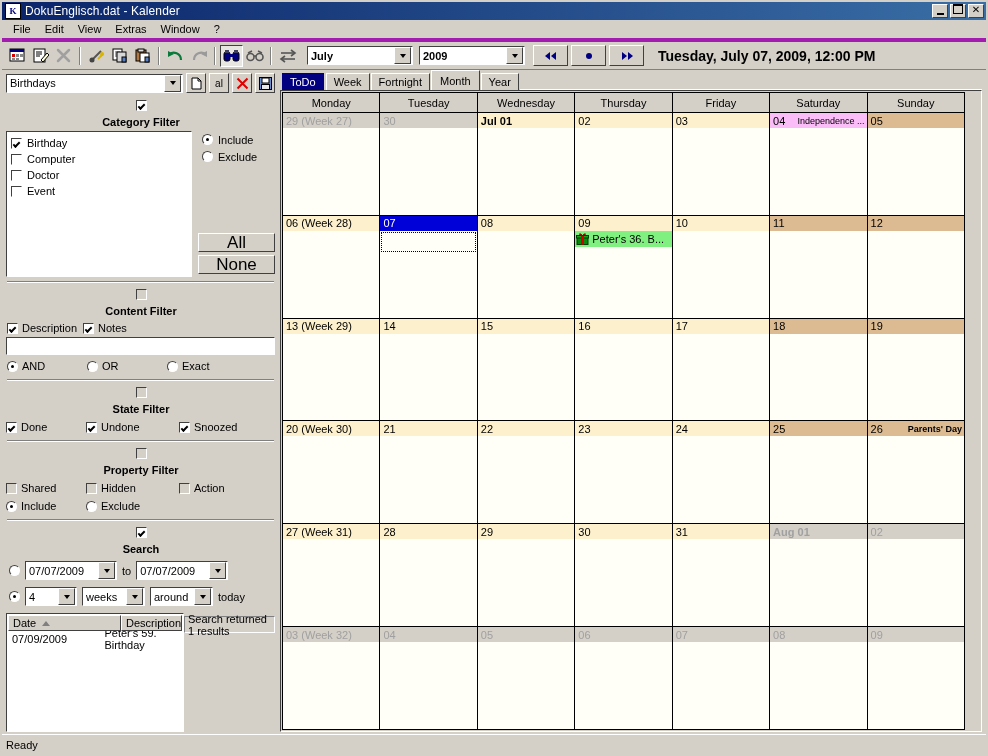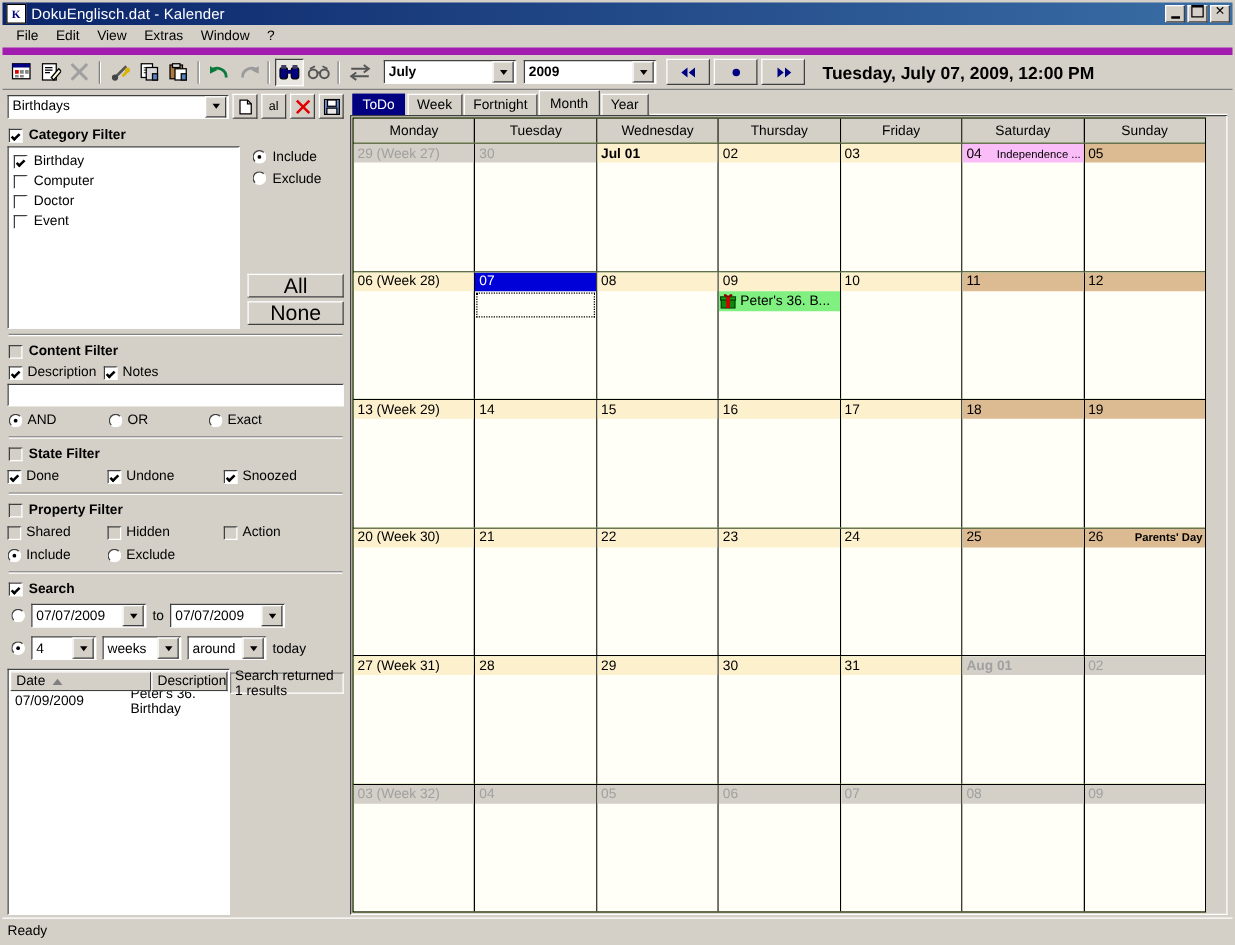--- a/index.html
+++ b/index.html
@@ -57,21 +57,21 @@
   
   .menubar{
     height:18px;min-height:18px;display:flex;align-items:center;
     padding-left:4px;background:#d4d0c8;
   }
   .menuitem{padding:2px 7px;font-size:11px;line-height:13px;}
   
   .toolbar{
     height:27px;min-height:27px;display:flex;align-items:center;
     background:#d4d0c8;
-    border-top:6px solid #a21caf;
+    border-top:4px solid #a21caf;
     border-bottom:1px solid #808080;
     padding-left:4px;gap:0px;
   }
   .tbicon{
     width:23px;height:22px;
     display:flex;align-items:center;justify-content:center;
     box-sizing:border-box;position:relative;
   }
   .tbicon.active{
     border:1px solid #808080;
@@ -127,21 +127,21 @@
   .filterrow .combo{flex:1 1 auto;}
   .filterrow .combo .val{font-weight:normal;}
   .sqbtn{
     width:20px;height:20px;box-sizing:border-box;background:#d4d0c8;
     border-top:1px solid #fff;border-left:1px solid #fff;
     border-right:1px solid #404040;border-bottom:1px solid #404040;
     display:flex;align-items:center;justify-content:center;
     font-size:10px;
   }
   .hr{height:0;border-top:1px solid #808080;border-bottom:1px solid #fff;margin:4px 1px;}
-  .grphdr{display:flex;align-items:center;gap:5px;font-weight:bold;font-size:11px;margin:2px 0 3px 1px;}
+  .grphdr{display:flex;align-items:center;gap:5px;font-weight:bold;font-size:11px;margin:2px 0 3px 1px;flex-direction:column;}
   .cb{
     width:11px;height:11px;box-sizing:border-box;background:#fff;
     border:1px solid #808080;border-top-color:#404040;border-left-color:#404040;
     border-right-color:#fff;border-bottom-color:#fff;
     position:relative;flex:0 0 auto;
   }
   .cb.on::after{
     content:"";position:absolute;left:1px;top:3px;width:5px;height:2px;
     border-left:2px solid #000;border-bottom:2px solid #000;
     transform:rotate(-45deg);
@@ -661,21 +661,21 @@
               <span>Date</span>
               <span class="sortarrow"></span>
             </div>
             <div class="hc">
               <span>Description</span>
             </div>
           </div>
           <div class="resbody">
             <div class="resrow">
               <div class="c1">07/09/2009</div>
-              <div class="c2">Peter's 36. Birthday</div>
+              <div class="c2">Peter's 59. Birthday</div>
             </div>
           </div>
         </div>
         <div class="resstatus">Search returned 1 results</div>
       </div>
 
     </div>
 
     <div class="rightpane">
       <div class="tabbar">

